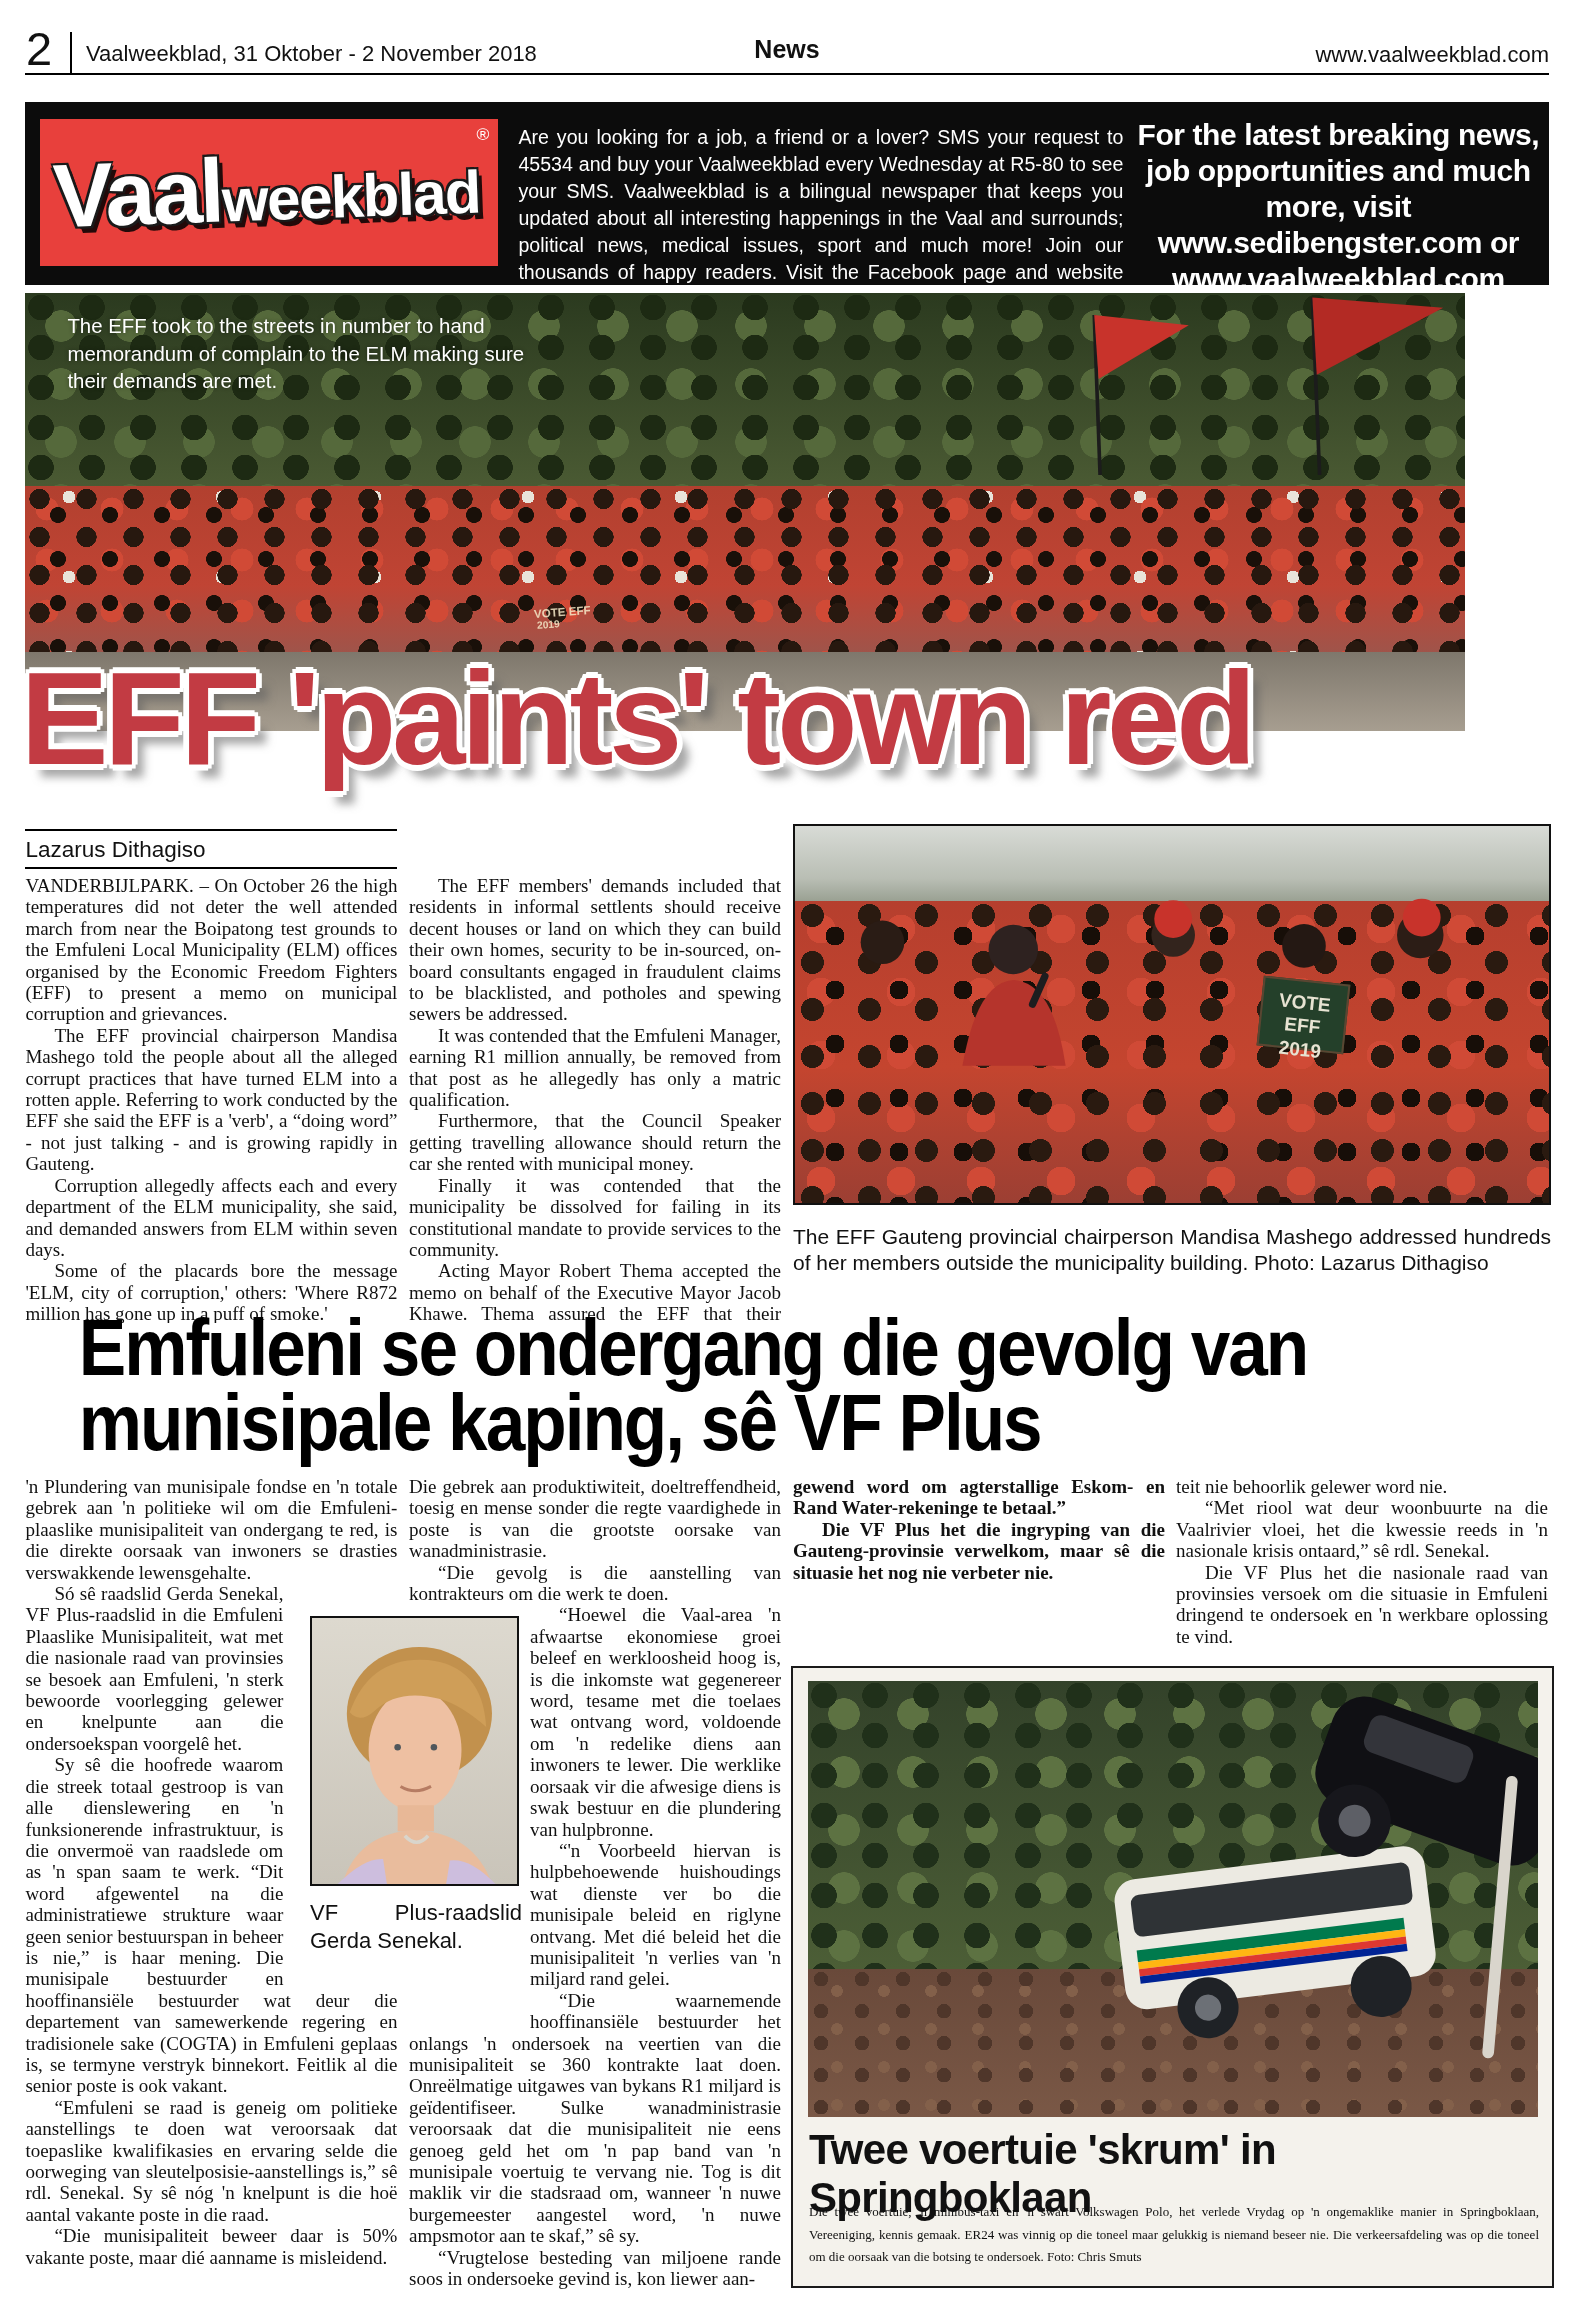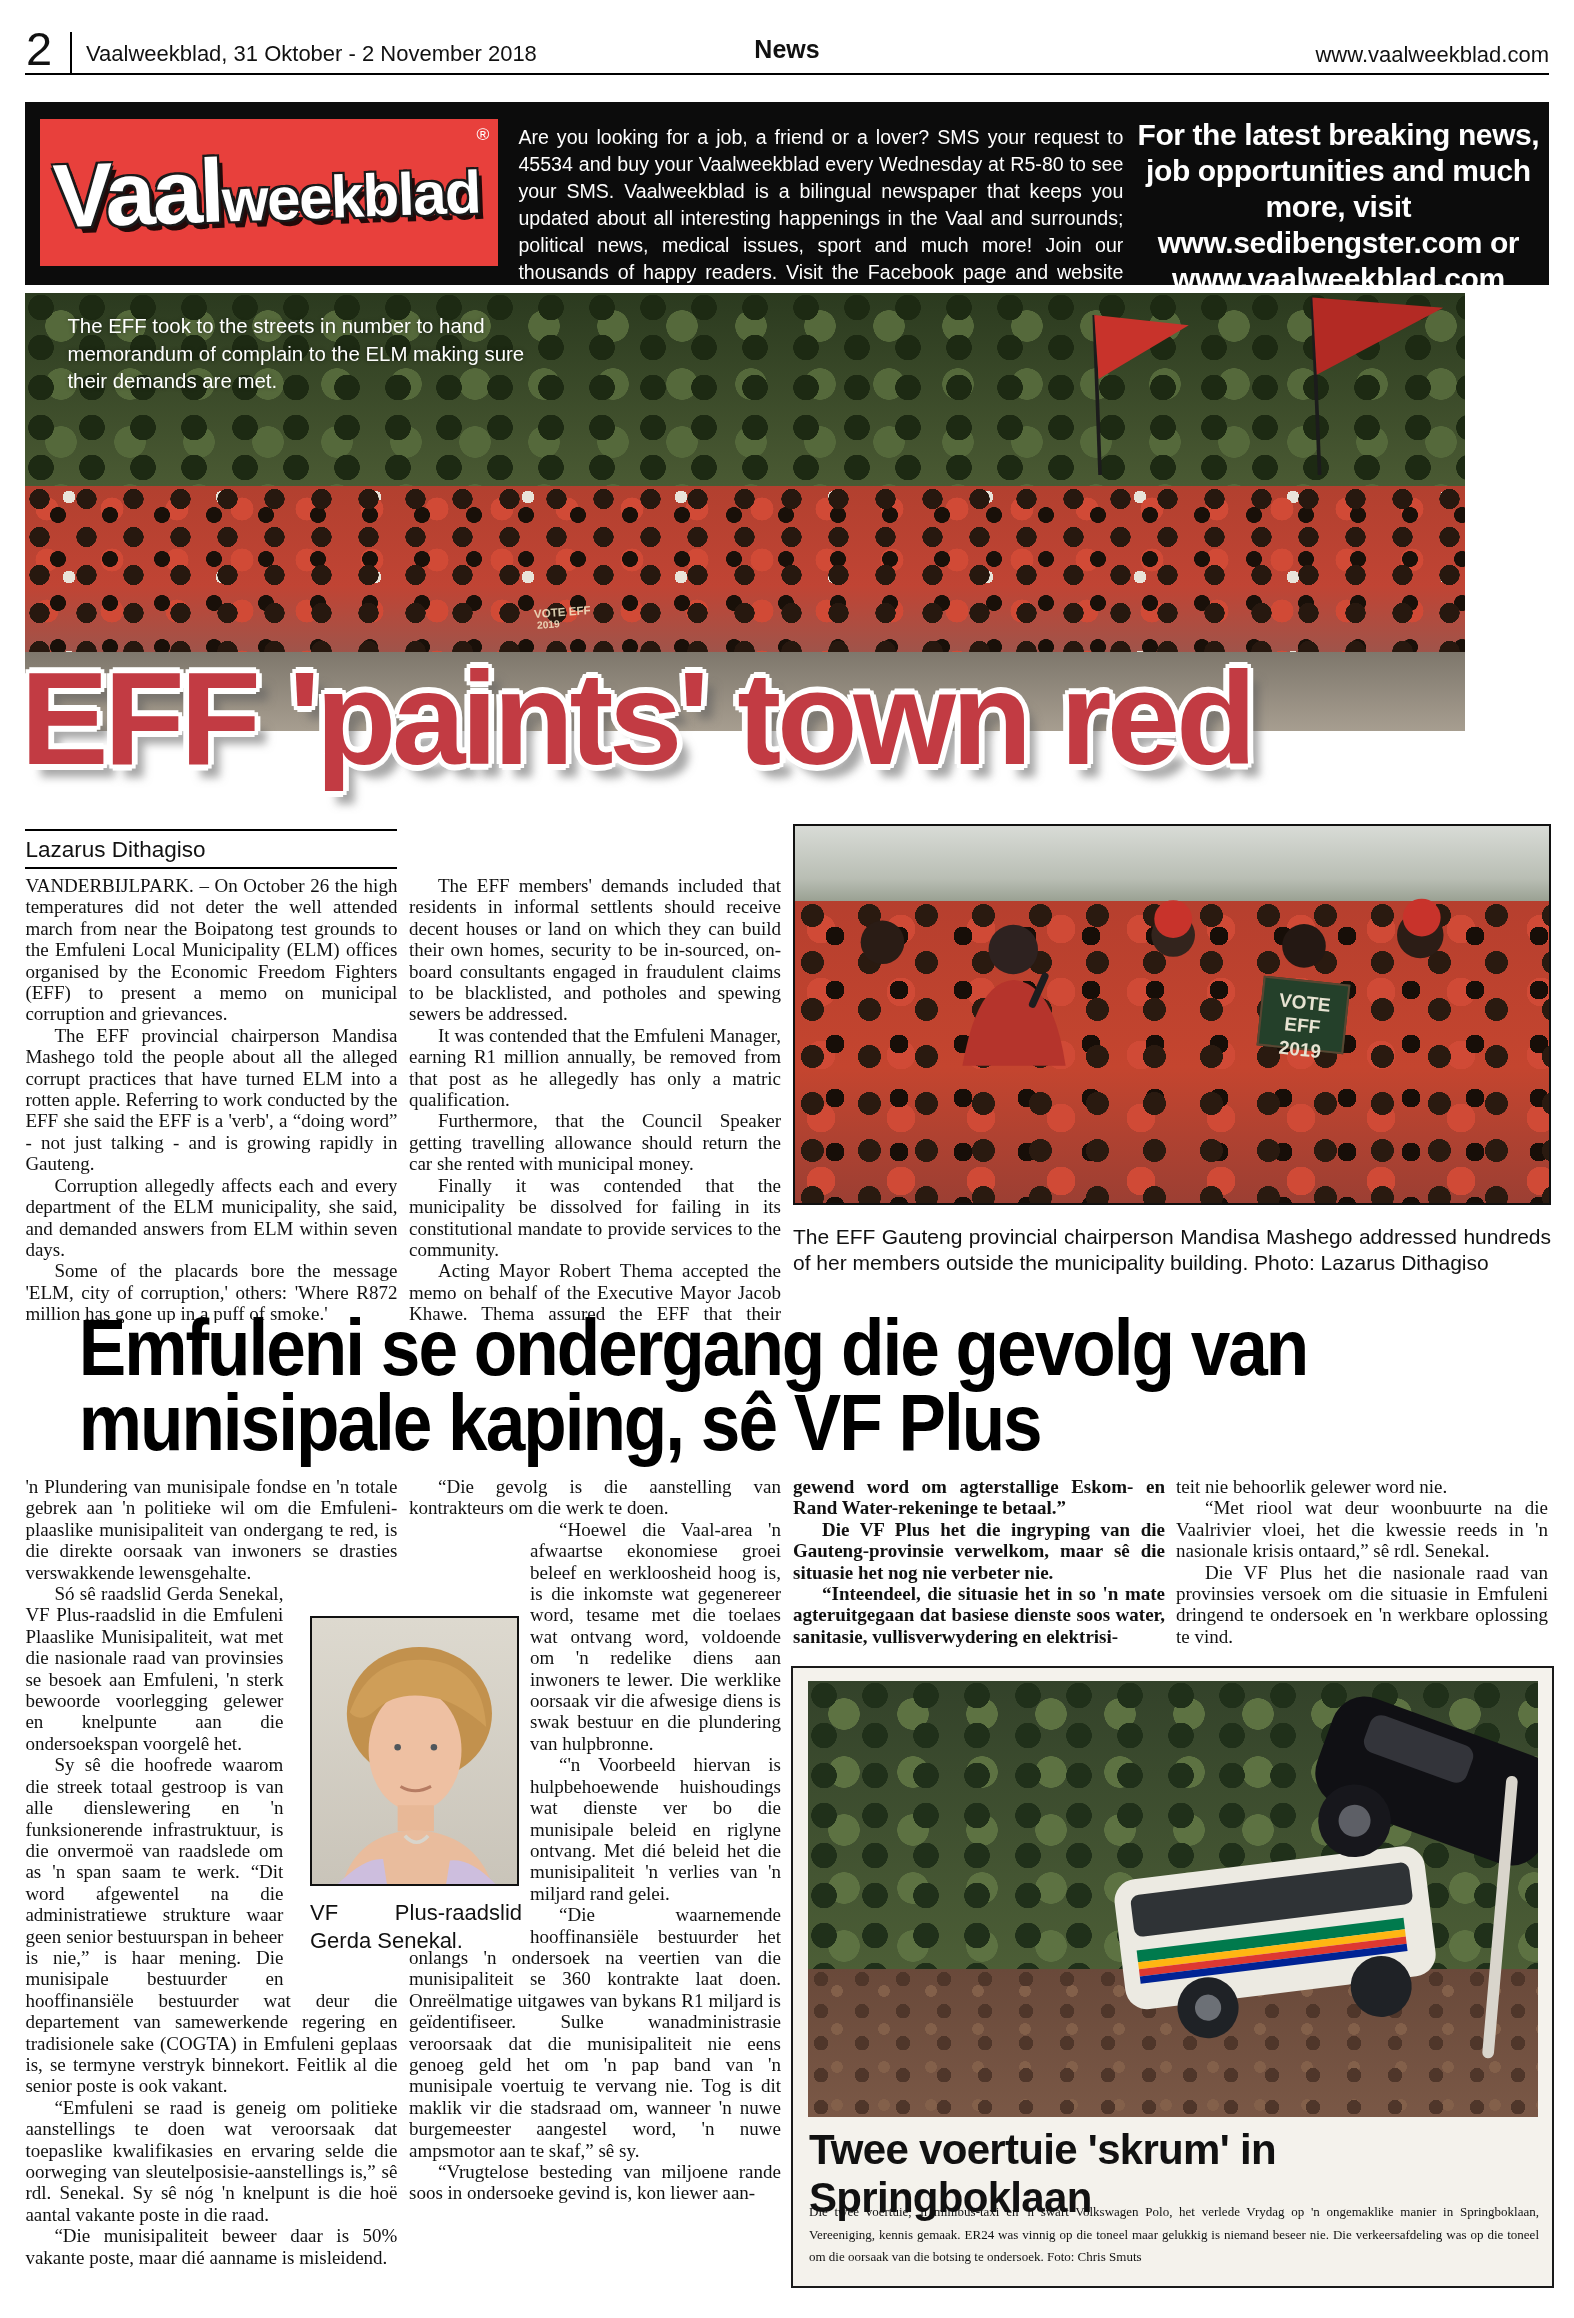--- a/index.html
+++ b/index.html
@@ -210,31 +210,31 @@
 
   <div class="abs bodycol" id="af-col1">
     <p>'n Plundering van munisipale fondse en 'n totale gebrek aan 'n politieke wil om die Emfuleni-plaaslike munisipaliteit van ondergang te red, is die direkte oorsaak van inwoners se drasties verswakkende lewensgehalte.</p>
     <div class="wrap-r"></div>
     <p class="ind">Só sê raadslid Gerda Senekal, VF Plus-raadslid in die Emfuleni Plaaslike Munisipaliteit, wat met die nasionale raad van provinsies se besoek aan Emfuleni, 'n sterk bewoorde voorlegging gelewer en knelpunte aan die ondersoekspan voorgelê het.</p>
     <p class="ind">Sy sê die hoofrede waarom die streek totaal gestroop is van alle dienslewering en 'n funksionerende infrastruktuur, is die onvermoë van raadslede om as 'n span saam te werk. “Dit word afgewentel na die administratiewe strukture waar geen senior bestuurspan in beheer is nie,” is haar mening. Die munisipale bestuurder en hooffinansiële bestuurder wat deur die departement van samewerkende regering en tradisionele sake (COGTA) in Emfuleni geplaas is, se termyne verstryk binnekort. Feitlik al die senior poste is ook vakant.</p>
     <p class="ind">“Emfuleni se raad is geneig om politieke aanstellings te doen wat veroorsaak dat toepaslike kwalifikasies en ervaring selde die oorweging van sleutelposisie-aanstellings is,” sê rdl. Senekal. Sy sê nóg 'n knelpunt is die hoë aantal vakante poste in die raad.</p>
     <p class="ind">“Die munisipaliteit beweer daar is 50% vakante poste, maar dié aanname is misleidend.</p>
   </div>
   <div class="abs bodycol" id="af-col2">
+    <p>Die gebrek aan produktiwiteit, doeltreffendheid, toesig en mense sonder die regte vaardighede in poste is van die grootste oorsake van wanadministrasie.</p>
     <p class="ind">“Die gevolg is die aanstelling van kontrakteurs om die werk te doen.</p>
     <div class="wrap-l"></div>
     <p class="ind">“Hoewel die Vaal-area 'n afwaartse ekonomiese groei beleef en werkloosheid hoog is, is die inkomste wat gegenereer word, tesame met die toelaes wat ontvang word, voldoende om 'n redelike diens aan inwoners te lewer. Die werklike oorsaak vir die afwesige diens is swak bestuur en die plundering van hulpbronne.</p>
     <p class="ind">“'n Voorbeeld hiervan is hulpbehoewende huishoudings wat dienste ver bo die munisipale beleid en riglyne ontvang. Met dié beleid het die munisipaliteit 'n verlies van 'n miljard rand gelei.</p>
     <p class="ind">“Die waarnemende hooffinansiële bestuurder het onlangs 'n ondersoek na veertien van die munisipaliteit se 360 kontrakte laat doen. Onreëlmatige uitgawes van bykans R1 miljard is geïdentifiseer. Sulke wanadministrasie veroorsaak dat die munisipaliteit nie eens genoeg geld het om 'n pap band van 'n munisipale voertuig te vervang nie. Tog is dit maklik vir die stadsraad om, wanneer 'n nuwe burgemeester aangestel word, 'n nuwe ampsmotor aan te skaf,” sê sy.</p>
     <p class="ind">“Vrugtelose besteding van miljoene rande soos in ondersoeke gevind is, kon liewer aan-</p>
   </div>
   <div class="abs bodycol" id="af-col3">
     <p>gewend word om agterstallige Eskom- en Rand Water-rekeninge te betaal.”</p>
     <p class="ind">Die VF Plus het die ingryping van die Gauteng-provinsie verwelkom, maar sê die situasie het nog nie verbeter nie.</p>
-    <p class="ind">“Inteendeel, die situasie het in so 'n mate agteruitgegaan dat basiese dienste soos water, sanitasie, vullisverwydering en elektrisi-</p>
   </div>
   <div class="abs bodycol" id="af-col4">
     <p>teit nie behoorlik gelewer word nie.</p>
     <p class="ind">“Met riool wat deur woonbuurte na die Vaalrivier vloei, het die kwessie reeds in 'n nasionale krisis ontaard,” sê rdl. Senekal.</p>
     <p class="ind">Die VF Plus het die nasionale raad van provinsies versoek om die situasie in Emfuleni dringend te ondersoek en 'n werkbare oplossing te vind.</p>
   </div>
 
   <div class="abs" id="gerda-fig">
     <svg viewBox="0 0 288 372" width="209" height="270">
       <defs>

